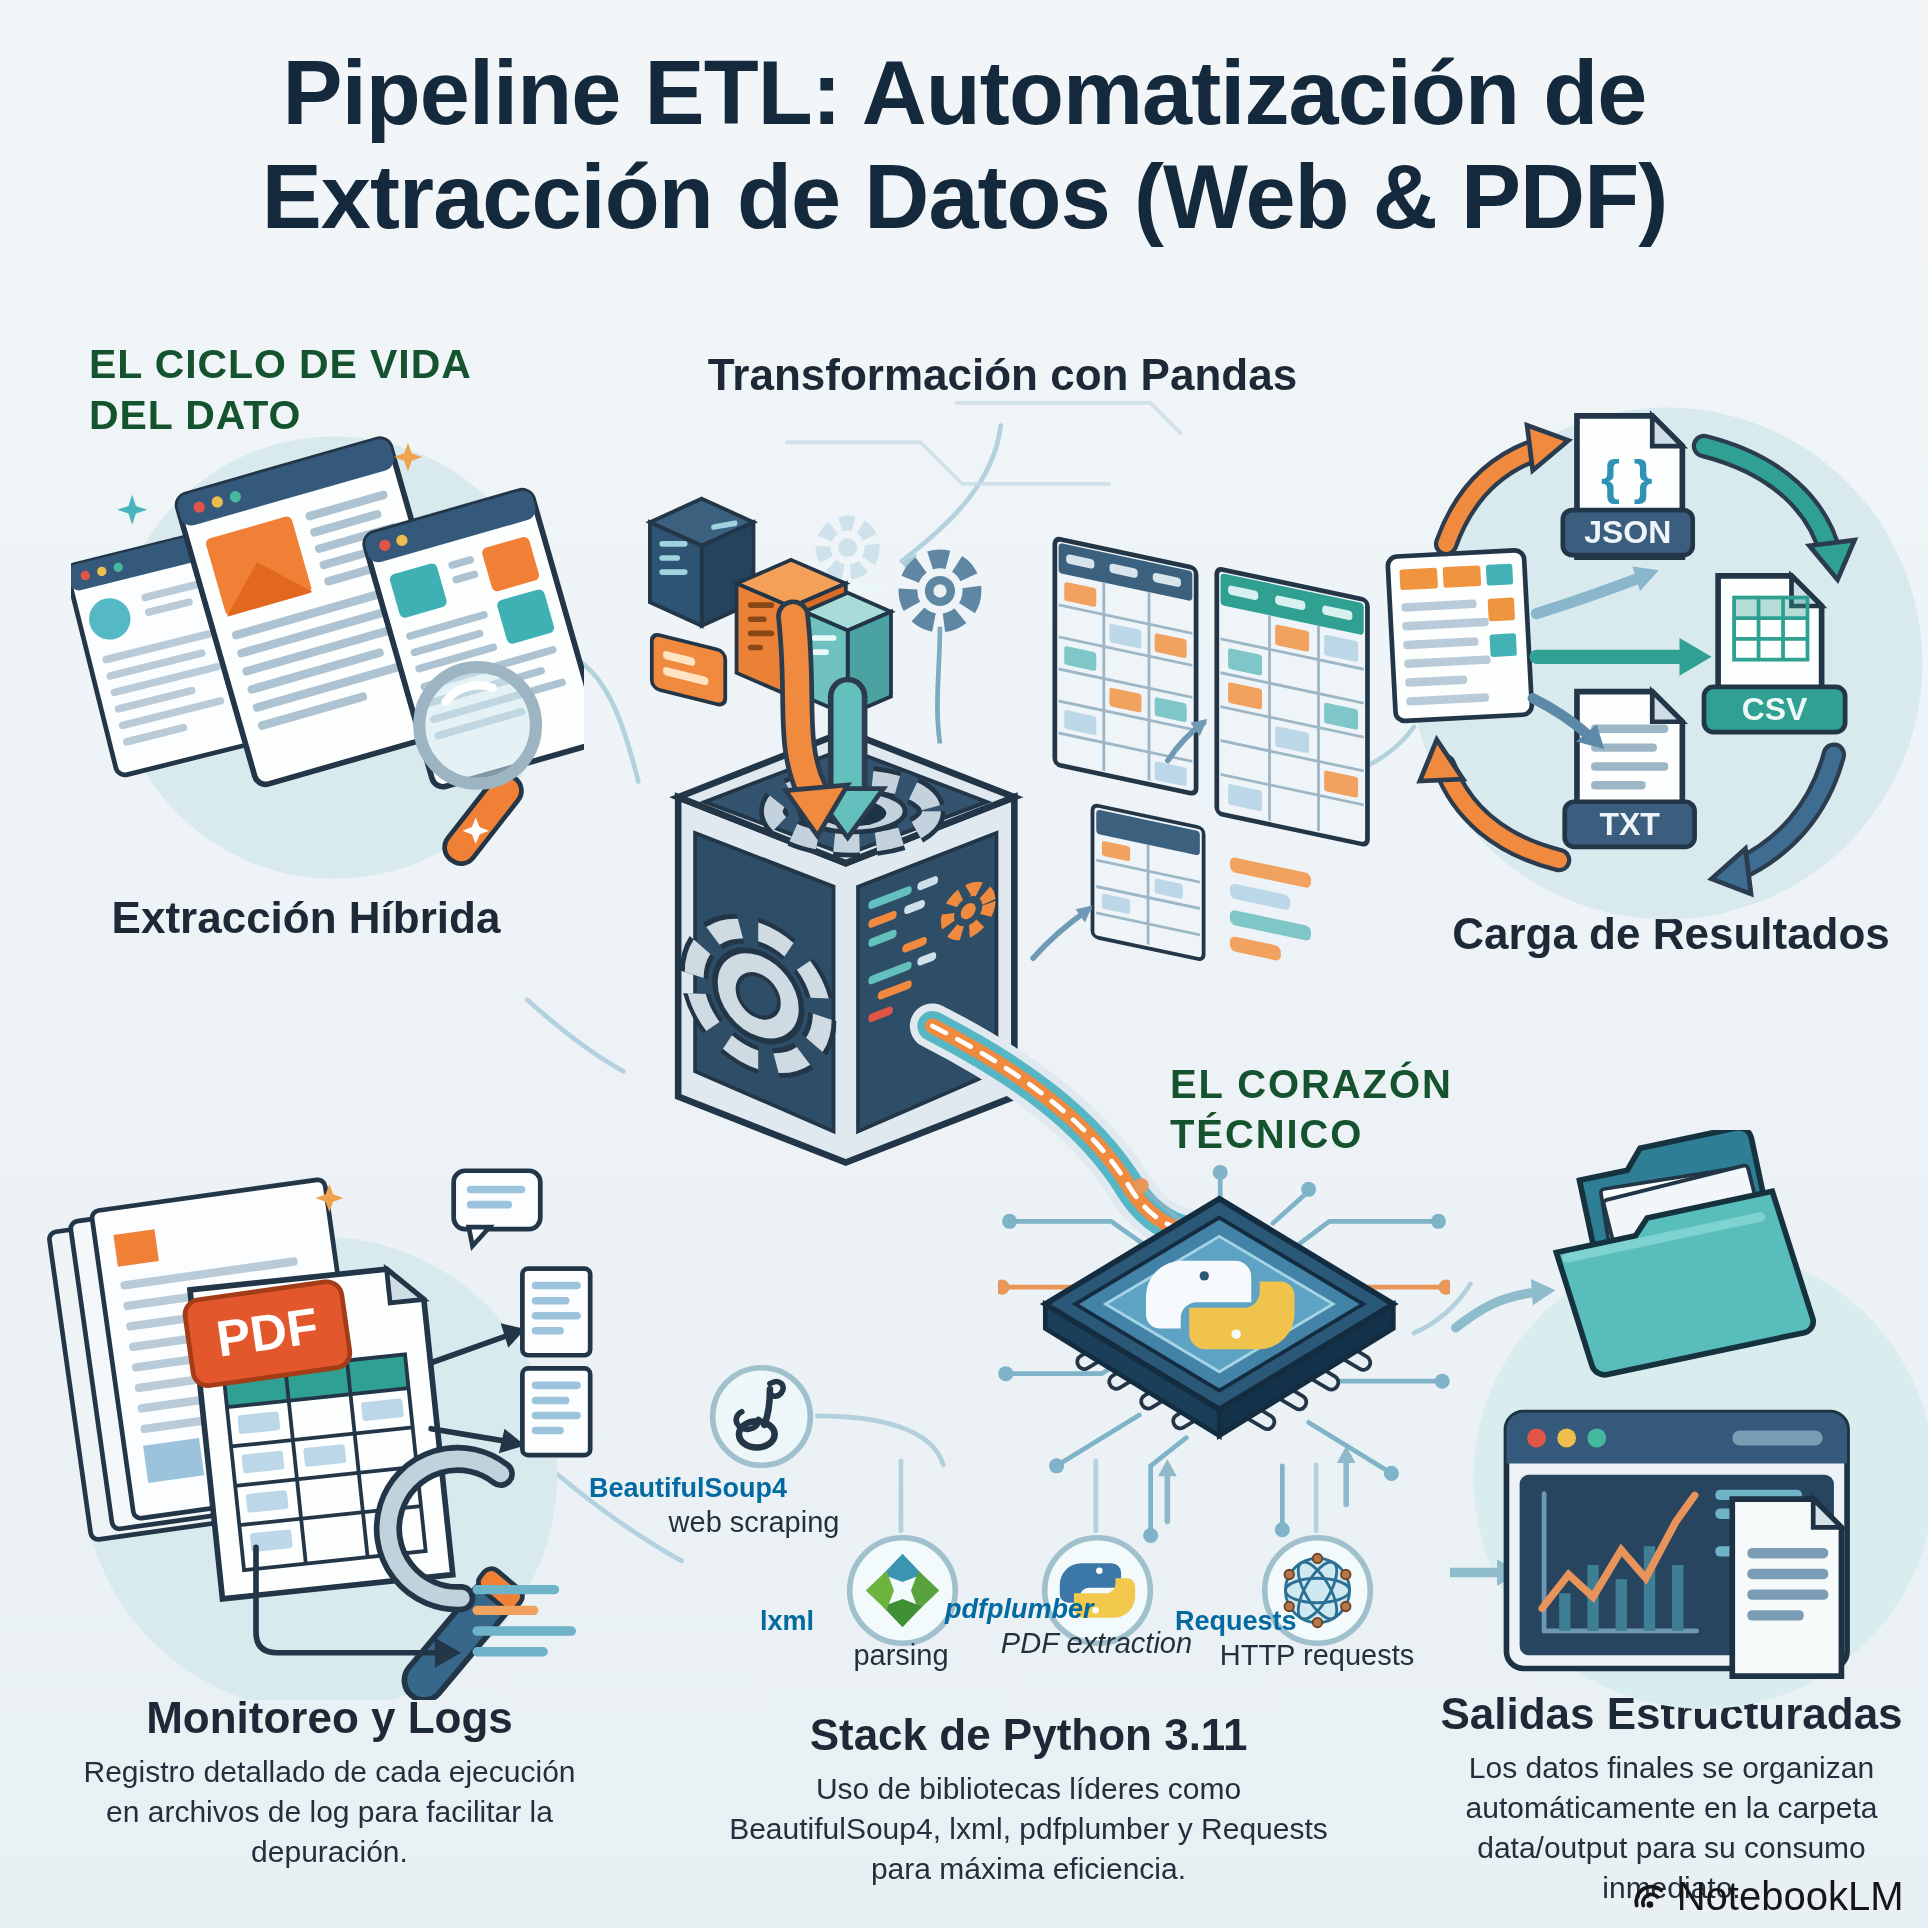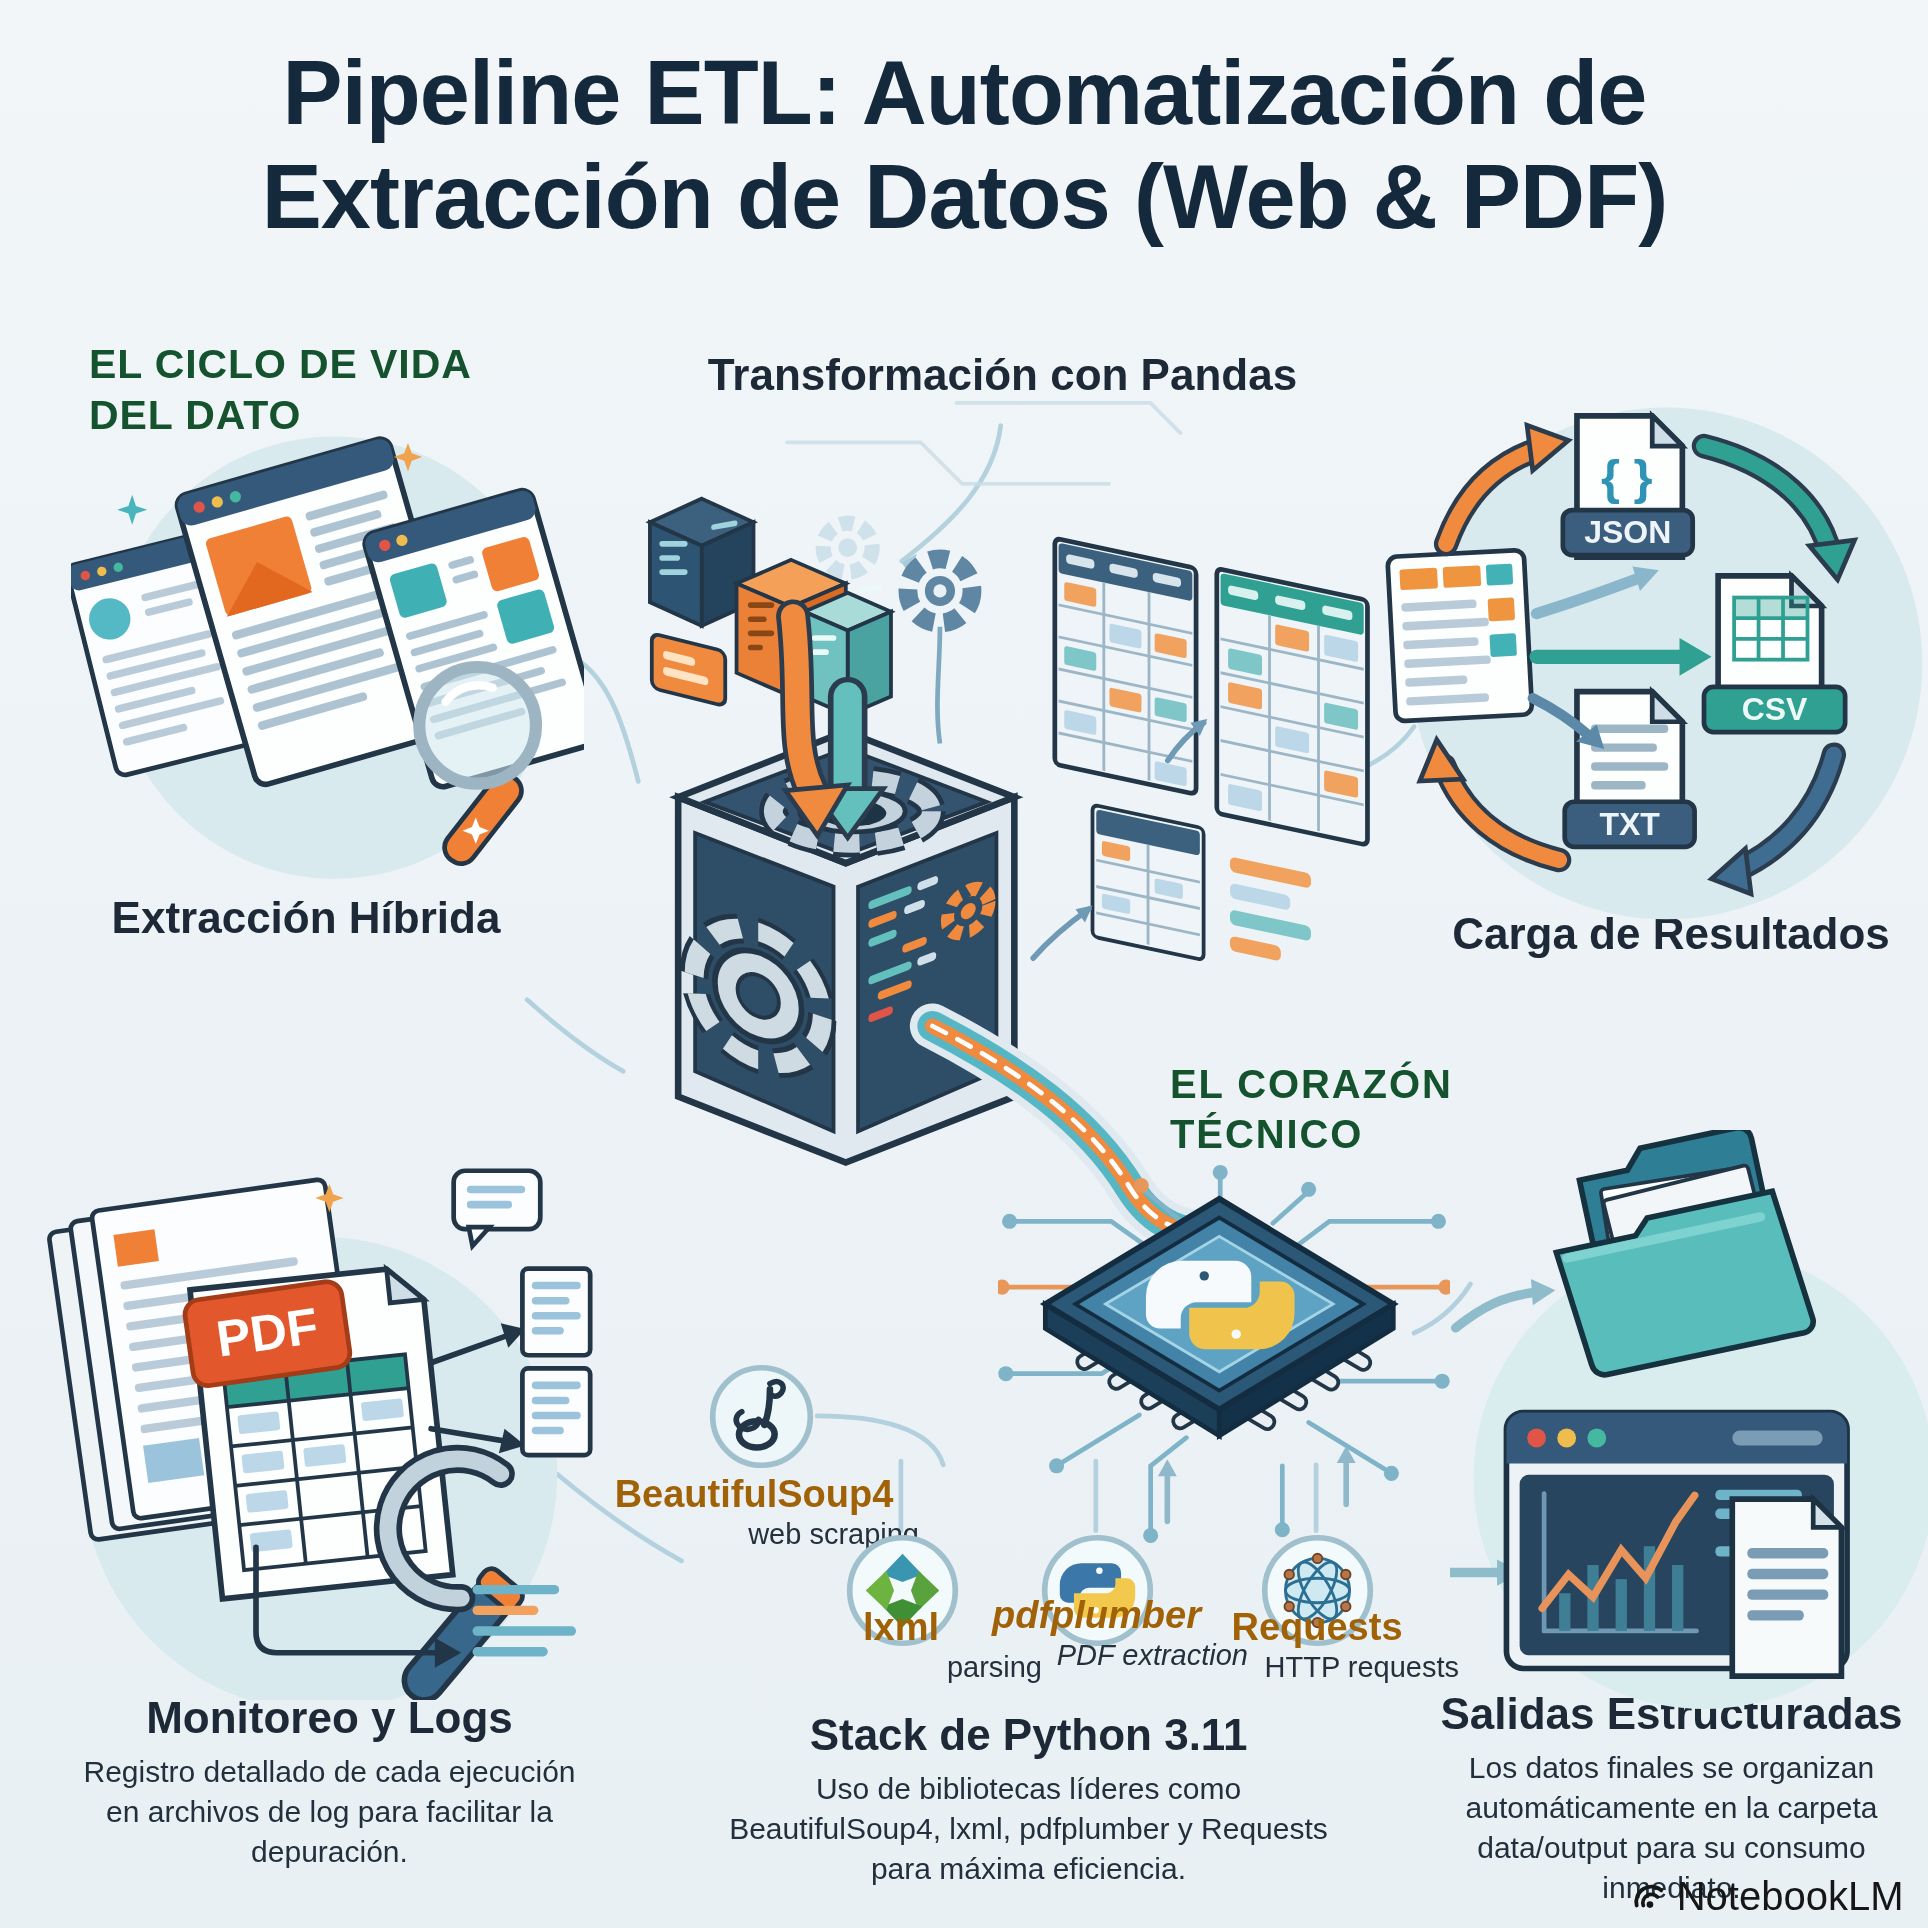--- a/index.html
+++ b/index.html
@@ -10,22 +10,22 @@
   }
   .abs{position:absolute;}
   .pre{white-space:pre-line;}
   .title{
     left:117px;top:41px;width:1695px;text-align:center;
     font-size:90px;font-weight:800;line-height:1.16;letter-spacing:-0.9px;color:#15293d;
   }
   .h-caps{font-size:41px;font-weight:800;line-height:1.24;letter-spacing:0.9px;color:#14532d;}
   .h-lg{font-size:44px;font-weight:800;color:#1d2936;text-align:center;}
   .body-text{font-size:30px;font-weight:500;line-height:1.33;color:#22303d;text-align:center;margin-top:9.4px;}
-  .lib-name{font-size:38px;font-weight:800;color:#a16207;text-align:center;}
-  .lib-role{font-size:29px;font-weight:400;color:#24313d;text-align:right;margin-top:1.9px;}
+  .lib-name{font-size:27px;font-weight:800;color:#0369a1;}
+  .lib-role{font-size:29px;font-weight:400;color:#24313d;text-align:center;margin-top:1.9px;}
   .watermark{right:24.5px;top:1874px;display:flex;align-items:center;gap:9.4px;
     font-size:40px;font-weight:500;color:#161616;}
   svg{display:block;}
 </style>
 </head>
 <body>
 
 <svg class="abs" style="left:0;top:0" width="1928" height="1928" viewBox="0 0 2048 2048" fill="none">
   <g stroke="#a9cbd9" stroke-width="5" stroke-linecap="round" opacity="0.85">
     <path d="M612,700 C648,722 664,775 678,830"></path>

